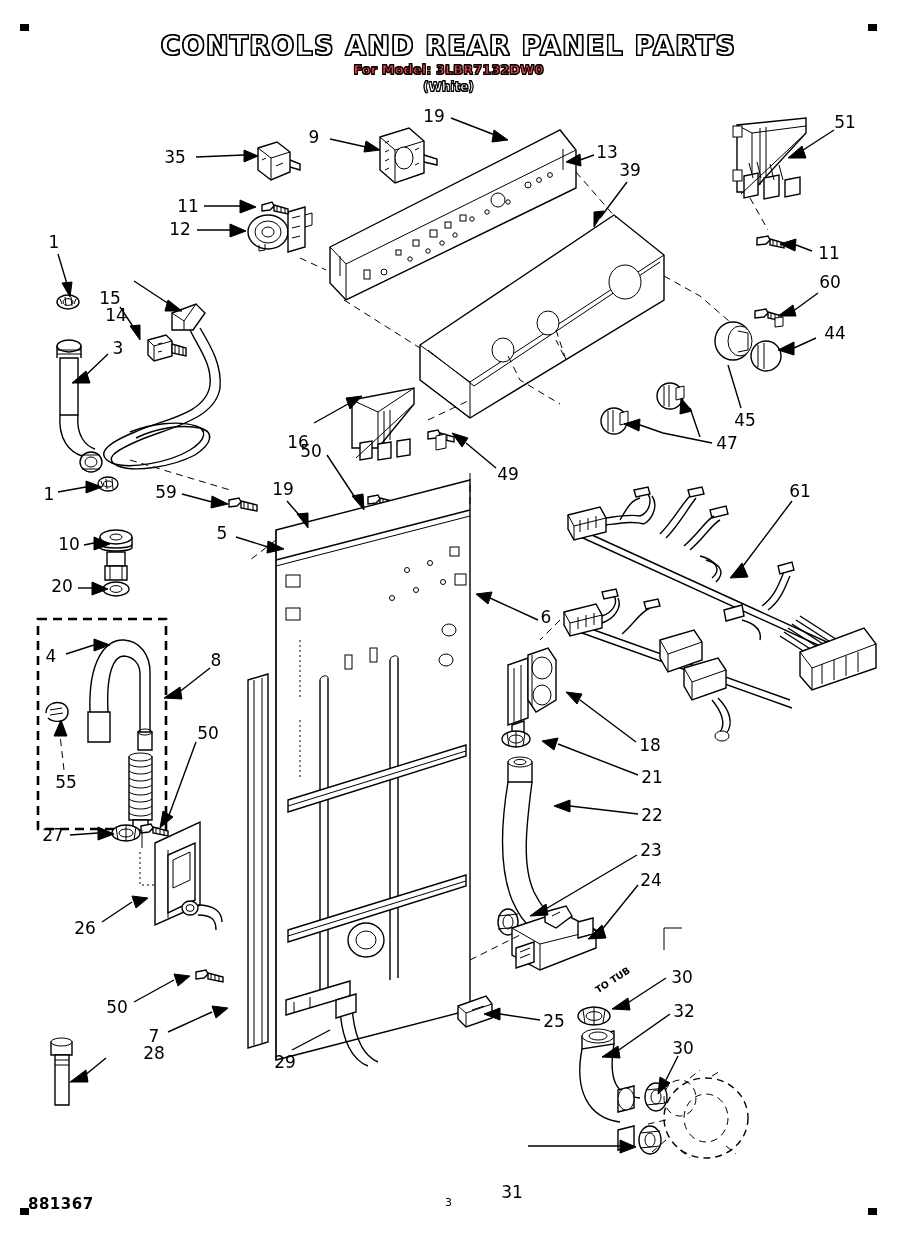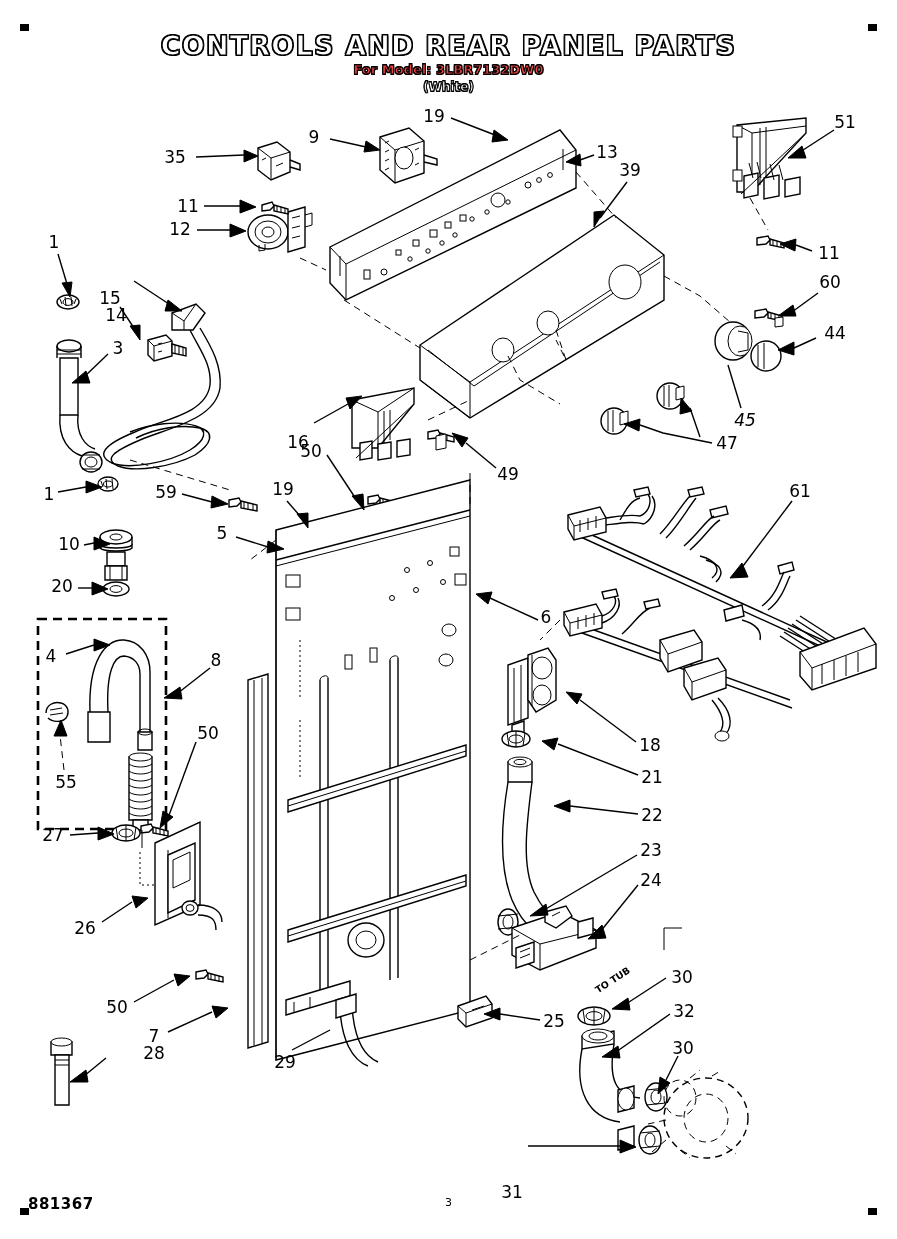--- a/index.html
+++ b/index.html
@@ -720,21 +720,21 @@
       <div class="callout" style="left: 845px; top: 122px;">51</div>
       <div class="callout" style="left: 188px; top: 206px;">11</div>
       <div class="callout" style="left: 180px; top: 229px;">12</div>
       <div class="callout" style="left: 829px; top: 253px;">11</div>
       <div class="callout" style="left: 830px; top: 282px;">60</div>
       <div class="callout" style="left: 835px; top: 333px;">44</div>
       <div class="callout" style="left: 54px; top: 242px;">1</div>
       <div class="callout" style="left: 116px; top: 278px; margin-top: 37px;">14</div>
       <div class="callout" style="left: 110px; top: 298px;">15</div>
       <div class="callout" style="left: 118px; top: 348px;">3</div>
-      <div class="callout" style="left: 745px; top: 420px; font-style: italic;">45</div>
+      <div class="callout" style="left: 745px; top: 420px;">45</div>
       <div class="callout" style="left: 727px; top: 443px;">47</div>
       <div class="callout" style="left: 298px; top: 428px; margin-top: 14px;">16</div>
       <div class="callout" style="left: 311px; top: 451px;">50</div>
       <div class="callout" style="left: 508px; top: 474px;">49</div>
       <div class="callout" style="left: 49px; top: 494px;">1</div>
       <div class="callout" style="left: 166px; top: 492px;">59</div>
       <div class="callout" style="left: 283px; top: 489px;">19</div>
       <div class="callout" style="left: 222px; top: 533px;">5</div>
       <div class="callout" style="left: 800px; top: 491px;">61</div>
       <div class="callout" style="left: 69px; top: 544px;">10</div>

